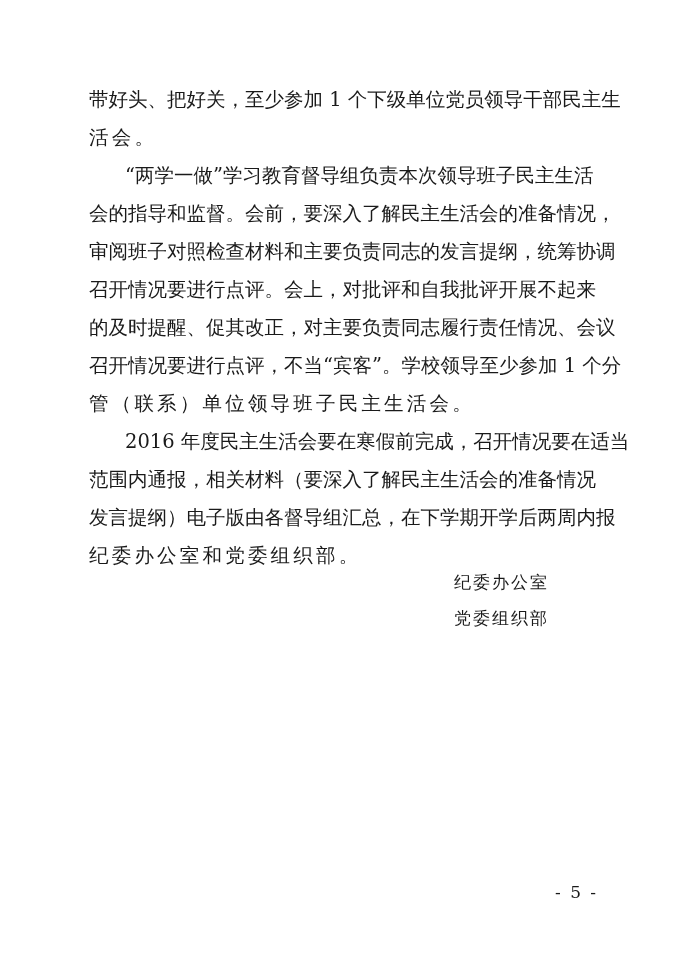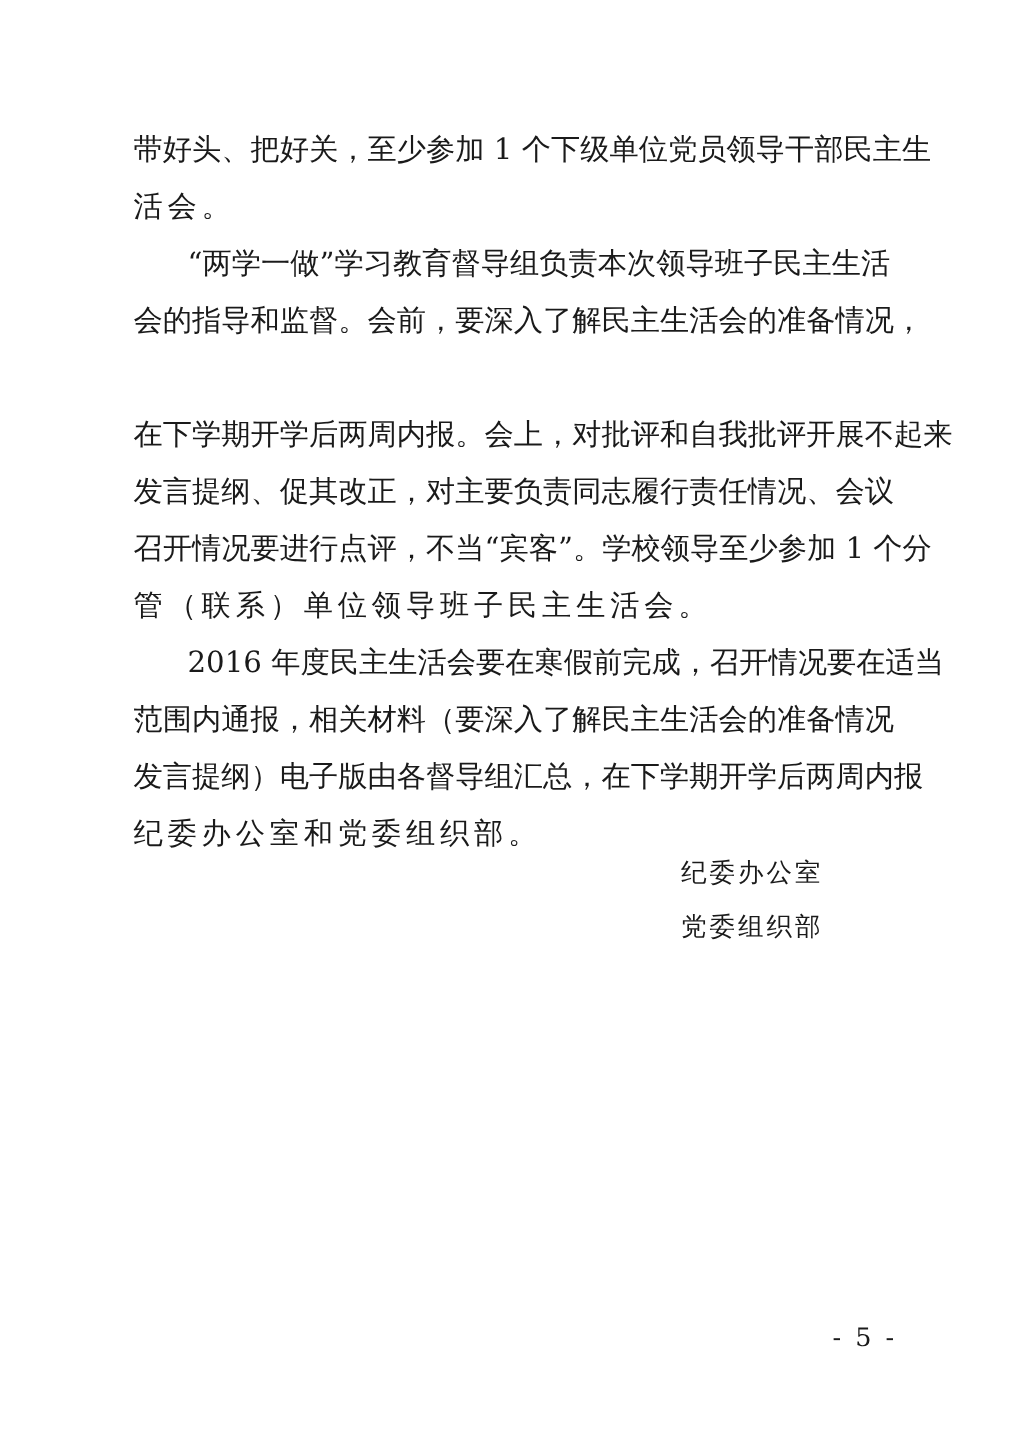--- a/index.html
+++ b/index.html
@@ -15,22 +15,23 @@
 </head>
 <body>
 
 <div class="page">
 
   <div class="line justify" style="top:88px;">带好头、把好关，至少参加 1 个下级单位党员领导干部民主生</div>
   <div class="line" style="top:126px;">活会。</div>
 
   <div class="line justify" style="top:164px; left:125px; width:464px;">“两学一做”学习教育督导组负责本次领导班子民主生活</div>
   <div class="line justify" style="top:202px;">会的指导和监督。会前，要深入了解民主生活会的准备情况，</div>
-  <div class="line justify" style="top:278px;">在下学期开学后两周内报。会上，对批评和自我批评开展不起来</div>
-  <div class="line justify" style="top:316px;">发言提纲、促其改正，对主要负责同志履行责任情况、会议</div>
+  <div class="line justify" style="top:240px;">审阅班子对照检查材料和主要负责同志的发言提纲，统筹协调</div>
+  <div class="line justify" style="top:278px;">召开情况要进行点评。会上，对批评和自我批评开展不起来</div>
+  <div class="line justify" style="top:316px;">的及时提醒、促其改正，对主要负责同志履行责任情况、会议</div>
   <div class="line justify" style="top:354px;">召开情况要进行点评，不当“宾客”。学校领导至少参加 1 个分</div>
   <div class="line" style="top:392px;">管（联系）单位领导班子民主生活会。</div>
 
   <div class="line justify" style="top:430px; left:125px; width:464px;">2016 年度民主生活会要在寒假前完成，召开情况要在适当</div>
   <div class="line justify" style="top:468px;">范围内通报，相关材料（要深入了解民主生活会的准备情况</div>
   <div class="line justify" style="top:506px;">发言提纲）电子版由各督导组汇总，在下学期开学后两周内报</div>
   <div class="line" style="top:544px;">纪委办公室和党委组织部。</div>
 
   <div class="sig" style="left:454px; top:570px;">纪委办公室</div>
   <div class="sig" style="left:454px; top:606px;">党委组织部</div>

